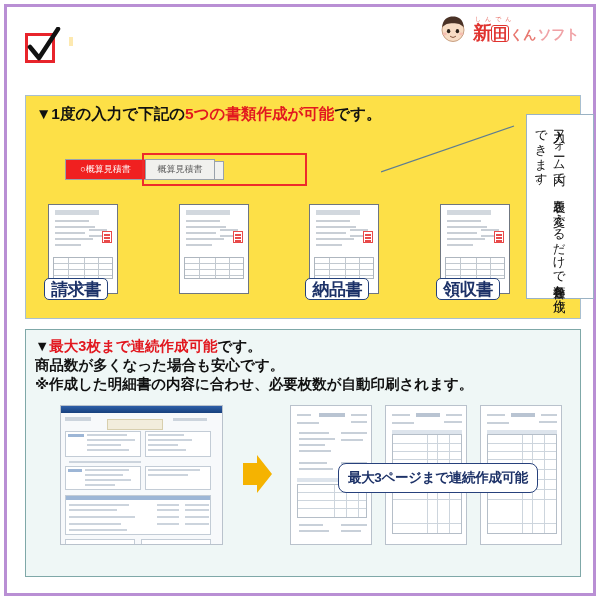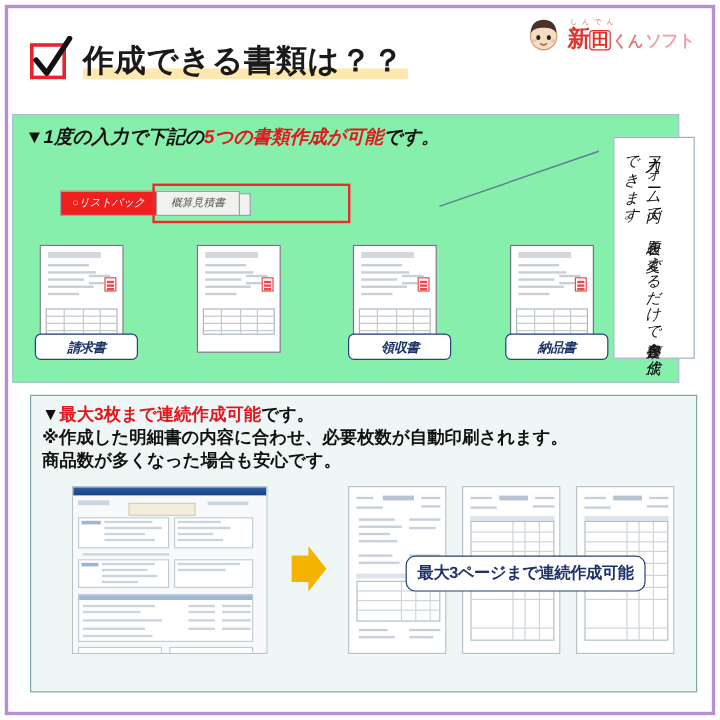--- a/index.html
+++ b/index.html
@@ -121,26 +121,25 @@
     font-size: 14px;
     font-weight: bold;
     color: #f0a2a6;
     margin-left: 1px;
     letter-spacing: -0.5px;
   }
 
   
   .section1 {
     position: absolute;
-    left: 3px; top: 88px;
+    left: 18px; top: 88px;
     width: 556px; height: 224px;
     box-sizing: border-box;
     border: 1.5px solid #a8bfd0;
-    background: #86efac;
-    font-style: italic;
+    background: #fde047;
   }
   .s1-heading {
     position: absolute;
     left: 10px; top: 8px;
     font-size: 15.5px;
     font-weight: bold;
     color: #111;
     white-space: nowrap;
   }
   .s1-heading .accent { color: #e2181f; }
@@ -266,29 +265,29 @@
     border: 1px solid #aeb6bf;
     box-sizing: border-box;
   }
   .doc-table i {
     position: absolute;
     background: #c2c9d0;
   }
   .doc-label {
     position: absolute;
     left: 0; bottom: 0;
-    width: 86px; height: 22px;
+    width: 64px; height: 22px;
     box-sizing: border-box;
     border: 1.5px solid #25417a;
     border-radius: 5px;
     background: #ffffff;
     display: flex;
     align-items: center;
     justify-content: center;
-    font-size: 11px;
+    font-size: 17px;
     font-weight: bold;
     color: #1d3268;
     letter-spacing: -0.5px;
   }
 
   
   .section2 {
     position: absolute;
     left: 18px; top: 322px;
     width: 556px; height: 248px;
@@ -396,21 +395,20 @@
   <div class="header">
 
     <div class="title-row">
       <span class="checkbox-mark">
         <svg width="40" height="42" viewBox="0 0 40 42">
           <path d="M6 20 L15 31 L34 2" stroke="#111111" stroke-width="4.5" fill="none" stroke-linecap="round" stroke-linejoin="round"></path>
         </svg>
       </span>
       <span class="title-text-wrap">
         <span class="title-hl"></span>
-        <span class="title-text">作成できる書類は？？</span>
       </span>
     </div>
 
     <div class="brand">
       <span class="brand-face">
         <svg width="30" height="28" viewBox="0 0 30 28">
           <ellipse cx="15" cy="15" rx="11" ry="11.5" fill="#f7dcc4" stroke="#c9a183" stroke-width="1"></ellipse>
           <path d="M4.2 12.5 C4.5 4 10 1.5 15 1.5 C20 1.5 25.5 4 25.8 12.5 C23 9 20 8.2 15 8.2 C10 8.2 7 9 4.2 12.5 Z" fill="#4a3226"></path>
           <ellipse cx="10.6" cy="16.2" rx="1.7" ry="2.1" fill="#2b2119"></ellipse>
           <ellipse cx="19.4" cy="16.2" rx="1.7" ry="2.1" fill="#2b2119"></ellipse>
@@ -431,21 +429,21 @@
     </div>
   </div>
 
   <div class="section1">
 
     <div class="s1-heading">
       <span>▼1度の入力で下記の</span><span class="accent">5つの書類作成が可能</span><span>です。</span>
     </div>
 
     <div class="tabstrip">
-      <div class="tab t-input">○リストバック</div>
+      <div class="tab t-input">○概算見積書</div>
       <div class="tab t-list">概算見積書</div>
       <div class="tab-endcap"></div>
     </div>
     <div class="tab-highlight"></div>
 
     <span class="leader-line">
       <svg width="135" height="50" viewBox="0 0 135 50">
         <line x1="0" y1="48" x2="133" y2="2" stroke="#5d7d92" stroke-width="1.2"></line>
       </svg>
     </span>
@@ -527,21 +525,21 @@
               </span>
           <div class="doc-table">
             <i style="left:0;right:0;top:5px;height:1px;"></i>
             <i style="left:0;right:0;top:11px;height:1px;"></i>
             <i style="left:0;right:0;top:17px;height:1px;"></i>
             <i style="top:0;bottom:0;left:14px;width:1px;"></i>
             <i style="top:0;bottom:0;left:30px;width:1px;"></i>
             <i style="top:0;bottom:0;left:44px;width:1px;"></i>
           </div>
         </div>
-        <div class="doc-label">領収書</div>
+        <div class="doc-label">納品書</div>
       </div>
 
       <div class="doc-item">
         <div class="doc-sheet">
           <span class="blk" style="left:6px;top:5px;width:44px;height:5px;"></span>
           <span class="ln" style="left:6px;top:15px;width:34px;"></span>
           <span class="ln" style="left:6px;top:21px;width:40px;"></span>
           <span class="ln" style="left:6px;top:27px;width:30px;"></span>
           <span class="ln" style="left:6px;top:33px;width:38px;"></span>
           <span class="ln" style="left:6px;top:39px;width:26px;"></span>
@@ -554,32 +552,32 @@
               </span>
           <div class="doc-table">
             <i style="left:0;right:0;top:5px;height:1px;"></i>
             <i style="left:0;right:0;top:11px;height:1px;"></i>
             <i style="left:0;right:0;top:17px;height:1px;"></i>
             <i style="top:0;bottom:0;left:14px;width:1px;"></i>
             <i style="top:0;bottom:0;left:30px;width:1px;"></i>
             <i style="top:0;bottom:0;left:44px;width:1px;"></i>
           </div>
         </div>
-        <div class="doc-label">納品書</div>
+        <div class="doc-label">領収書</div>
       </div>
 
     </div>
   </div>
 
   <div class="section2">
 
     <div class="s2-textblock">
       <div><span>▼</span><span class="accent">最大3枚まで連続作成可能</span><span>です。</span></div>
+      <div>商品数が多くなった場合も安心です。</div>
       <div>※作成した明細書の内容に合わせ、必要枚数が自動印刷されます。</div>
-      <div>商品数が多くなった場合も安心です。</div>
     </div>
 
     <div class="s2-stage">
 
       <div class="app-shot">
         <div class="app-titlebar"></div>
         <div class="app-body">
           <span class="bar" style="left:4px;top:4px;width:26px;height:4px;"></span>
           <span class="bar cream" style="left:46px;top:6px;width:54px;height:9px;border:1px solid #d8cfae;"></span>
           <span class="bar" style="left:112px;top:5px;width:34px;height:3px;"></span>

